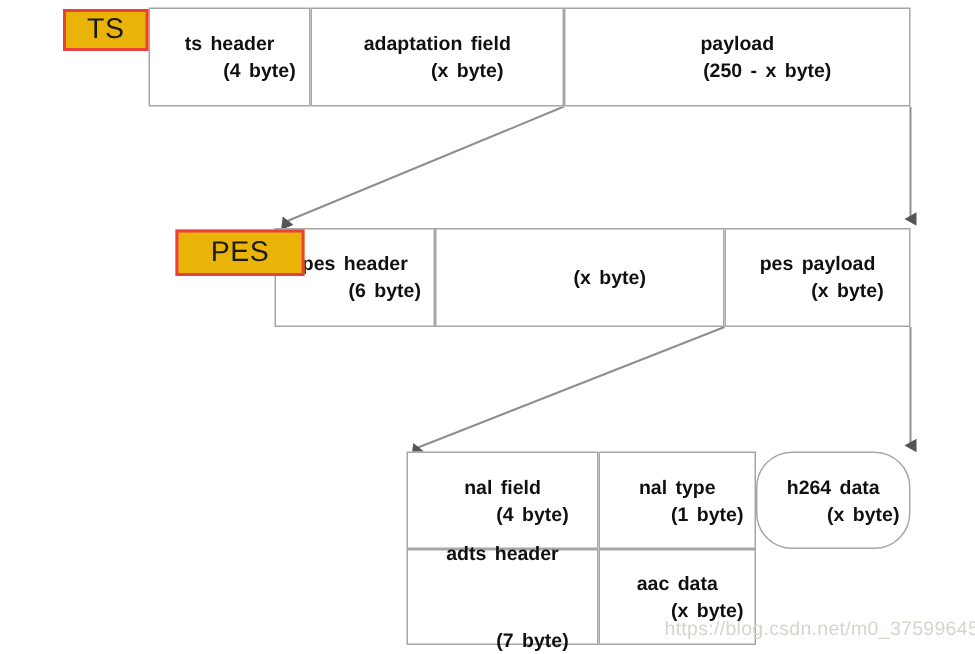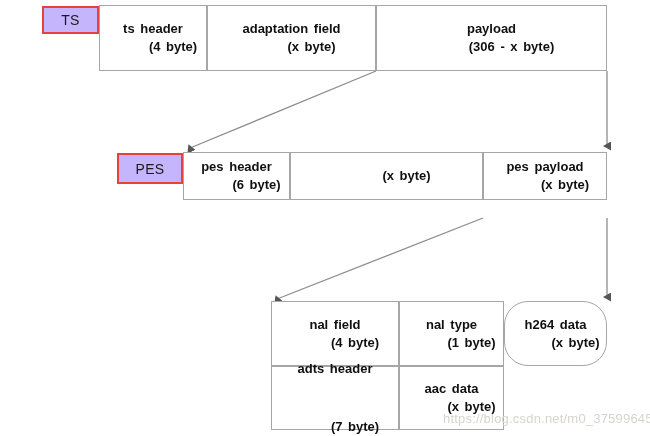--- a/index.html
+++ b/index.html
@@ -13,27 +13,27 @@
     height: 436px;
     background: #ffffff;
     font-family: "Liberation Sans", sans-serif;
     overflow: hidden;
   }
 
   
   .tag {
     position: absolute;
     border: 2px solid #e8403a;
-    background: #c4b5fd;
+    background: #eab308;
     box-sizing: border-box;
     display: flex;
     align-items: center;
     justify-content: center;
     color: #1a1a1a;
-    font-size: 14px;
+    font-size: 19px;
     font-weight: 400;
     letter-spacing: .3px;
     z-index: 6;
   }
 
   
   .table {
     position: absolute;
     box-sizing: border-box;
     display: flex;
@@ -120,31 +120,31 @@
       <div class="cell" style="width:108px;">
         <span class="l1">ts  header</span>
         <span class="l2">(4 byte)</span>
       </div>
       <div class="cell" style="width:169px;">
         <span class="l1">adaptation field</span>
         <span class="l2">(x byte)</span>
       </div>
       <div class="cell" style="width:231px;">
         <span class="l1">payload</span>
-        <span class="l2">(306 - x byte)</span>
+        <span class="l2">(250 - x byte)</span>
       </div>
     </div>
   </div>
 
-  <div class="tag" style="left:117px; top:153px; width:66px; height:31px;align-items:center;">
+  <div class="tag" style="left:117px; top:153px; width:86px; height:31px;align-items:center;">
     <span>PES</span>
   </div>
 
   <div class="table" style="left:183px; top:152px; width:424px; height:66px;">
-    <div class="trow" style="height:48px;">
+    <div class="trow" style="height:66px;">
       <div class="cell" style="width:107px;">
         <span class="l1">pes  header</span>
         <span class="l2">(6 byte)</span>
       </div>
       <div class="cell" style="width:193px;">
         <span class="l2">(x byte)</span>
       </div>
       <div class="cell" style="width:124px;">
         <span class="l1">pes  payload</span>
         <span class="l2">(x byte)</span>

